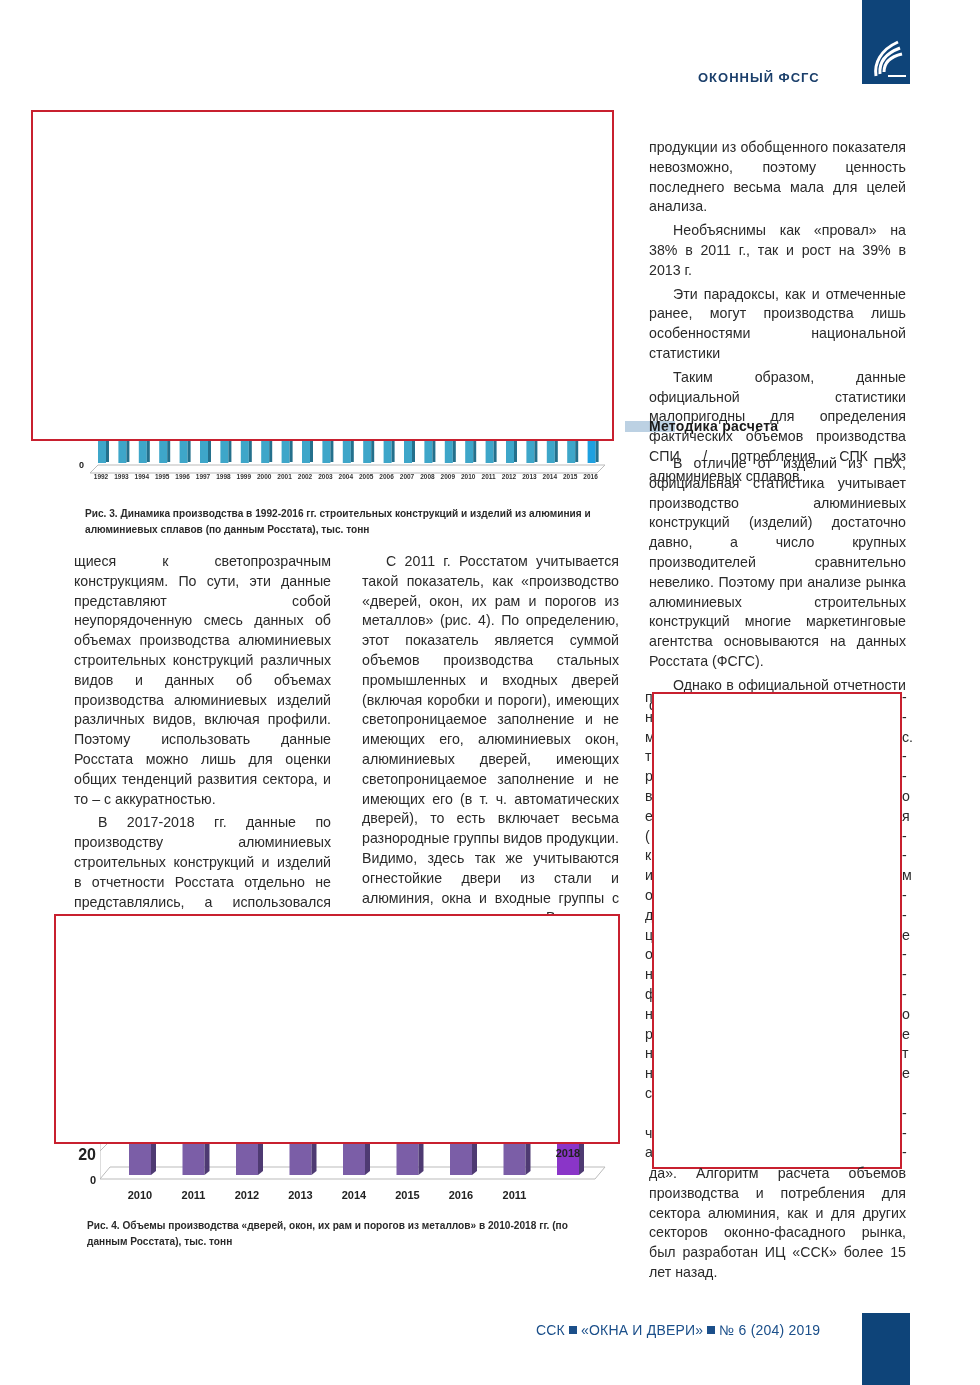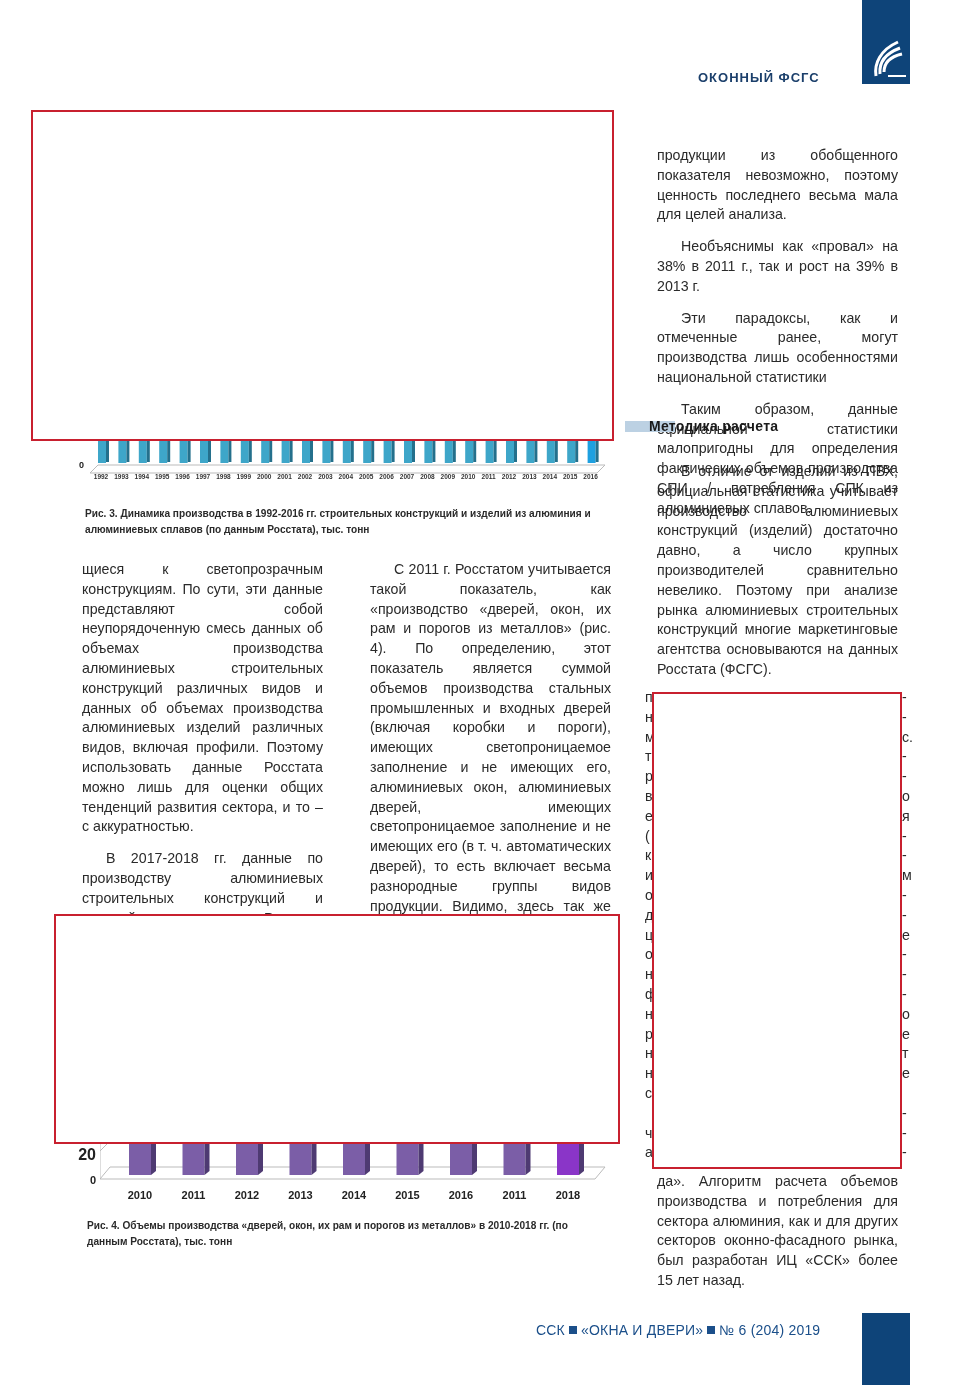--- a/index.html
+++ b/index.html
@@ -4,21 +4,21 @@
 <style>
   html, body { margin:0; padding:0; }
   body { width:980px; height:1385px; position:relative; background:#ffffff; overflow:hidden;
          font-family:"Liberation Sans", sans-serif; color:#231f20; }
   .abs { position:absolute; }
   
   .brand-block { left:862px; top:0; width:48px; height:84px; background:#0e4479; }
   .section-title { left:698px; top:70px; font-size:13px; font-weight:bold; letter-spacing:1px; color:#1b3f6b; }
   
   .col { position:absolute; font-size:14.2px; line-height:19.8px; text-align:justify; color:#2a2a2a; }
-  .col p { margin:12px; }
+  .col p { margin:4px; }
   .col p.ind { text-indent:24px; }
   .col-left { left:70px; top:548px; width:265px; }
   .col-mid { left:358px; top:548px; width:265px; }
   .col-right-top { left:645px; top:134px; width:265px; }
   .col-right-mid { left:645px; top:450px; width:265px; }
   .col-right-bot { left:645px; top:1160px; width:265px; }
   .subhead { left:625px; top:418px; width:265px; height:20px; }
   .subhead .bar { position:absolute; left:0; top:3px; width:50px; height:11px; background:#bcd1e3; }
   .subhead .txt { position:absolute; left:24px; top:0; font-size:14px; font-weight:bold; color:#1a1a1a; letter-spacing:0.3px; }
   
@@ -258,21 +258,21 @@
 <div class="ytick" style="left:78px;top:1174px;width:18px;font-size:11px;">0</div>
 <div id="fig4-xticks">
     <div class="xtick2" style="left: 115px; top: 1189px;">2010</div>
     <div class="xtick2" style="left: 168.5px; top: 1189px;">2011</div>
     <div class="xtick2" style="left: 222px; top: 1189px;">2012</div>
     <div class="xtick2" style="left: 275.5px; top: 1189px;">2013</div>
     <div class="xtick2" style="left: 329px; top: 1189px;">2014</div>
     <div class="xtick2" style="left: 382.5px; top: 1189px;">2015</div>
     <div class="xtick2" style="left: 436px; top: 1189px;">2016</div>
     <div class="xtick2" style="left: 489.5px; top: 1189px;">2011</div>
-    <div class="xtick2" style="left: 543px; top: 1189px;">2018</div>
+    <div class="xtick2" style="left: 543px; top: 1147px;">2018</div>
   </div>
 <div class="redact" style="left:54px;top:914px;width:566px;height:230px;"></div>
 <div class="caption" style="left:87px;top:1217px;width:595px;">Рис. 4. Объемы производства «дверей, окон, их рам и порогов из металлов» в 2010-2018 гг. (по данным Росстата), тыс. тонн</div>
 
 <div class="abs footer-text">
   <span>ССК</span><span class="sq"></span><span>«ОКНА И ДВЕРИ»</span><span class="sq"></span><span>№ 6 (204) 2019</span>
 </div>
 <div class="abs page-block">
   <div class="page-num">47</div>
 </div>

